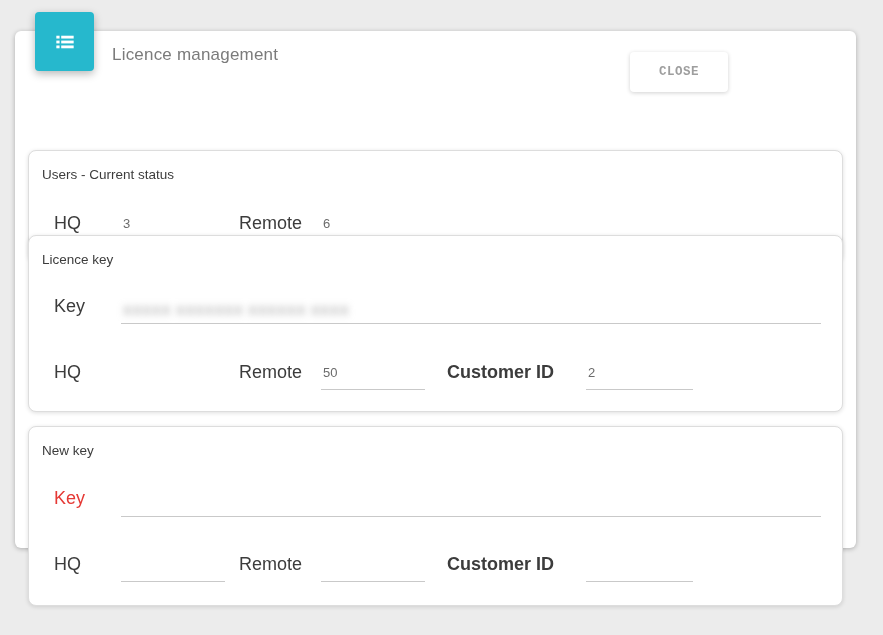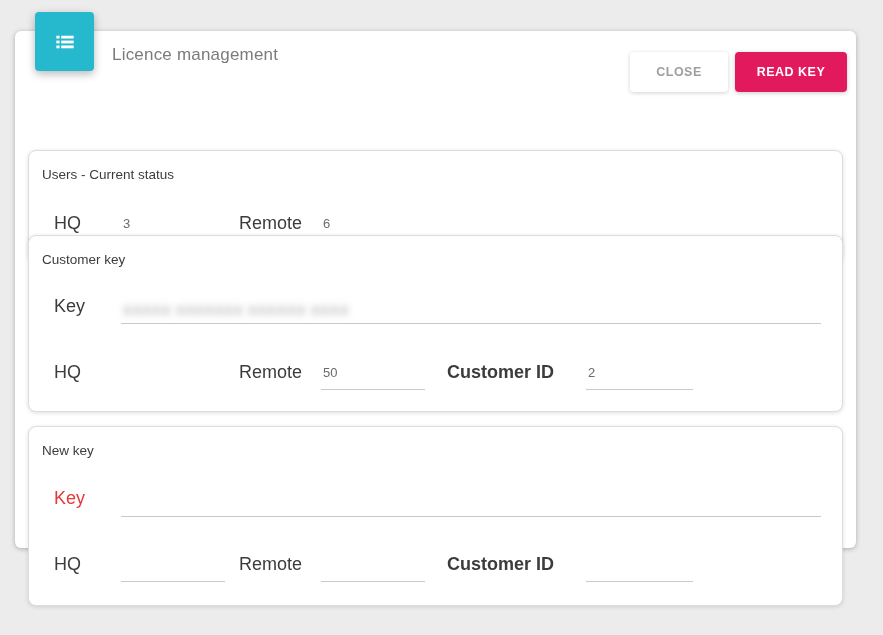--- a/index.html
+++ b/index.html
@@ -21,21 +21,21 @@
     box-shadow:0 3px 8px rgba(0,0,0,0.28);
     display:flex;align-items:center;justify-content:center;
     cursor:pointer;z-index:5;
   }
   .page-title{
     position:absolute;left:97px;top:14px;
     font-size:17px;color:#7b7b7b;letter-spacing:0.2px;
   }
   .btn{
     position:absolute;top:21px;height:40px;border:none;border-radius:4px;
-    font-family:Liberation Sans, sans-serif;
+    font-family:Liberation Mono, monospace;
     font-size:12.5px;font-weight:600;letter-spacing:0.5px;
     cursor:pointer;
   }
   .btn-close{
     left:615px;width:98px;background:#ffffff;color:#9e9e9e;
     box-shadow:0 1px 4px rgba(0,0,0,0.18);
   }
   .btn-readkey{
     left:720px;width:112px;background:#e2195c;color:#ffffff;
     box-shadow:0 1px 4px rgba(0,0,0,0.22);
@@ -98,34 +98,33 @@
       </g>
     </svg>
   </span>
 </button>
 
 <div class="main-card">
 
   <div class="page-title">Licence management</div>
 
   <button class="btn btn-close">CLOSE</button>
-  <button class="btn btn-readkey">READ KEY</button>
 
   <div class="card card-1">
     <div class="card-title">Users - Current status</div>
 
     <div class="f-label pos-l1" style="top:62px;">HQ</div>
     <input class="uinput pos-i1" style="top: 62px;" value="3">
 
     <div class="f-label pos-l2" style="top:62px;">Remote</div>
     <input class="uinput pos-i2" style="top: 62px;" value="6">
   </div>
 
   <div class="card card-2">
-    <div class="card-title">Customer key</div>
+    <div class="card-title">Licence key</div>
 
     <div class="f-label pos-l1" style="top:60px;">Key</div>
     <div class="keyline" style="left:92px;top:61px;width:700px;">
       <span class="redacted">XXXXX XXXXXXX XXXXXX XXXX</span>
     </div>
 
     <div class="f-label pos-l1" style="top:126px;">HQ</div>
 
     <div class="f-label pos-l2" style="top:126px;">Remote</div>
     <input class="uinput pos-i2" style="top: 126px;" value="50">

